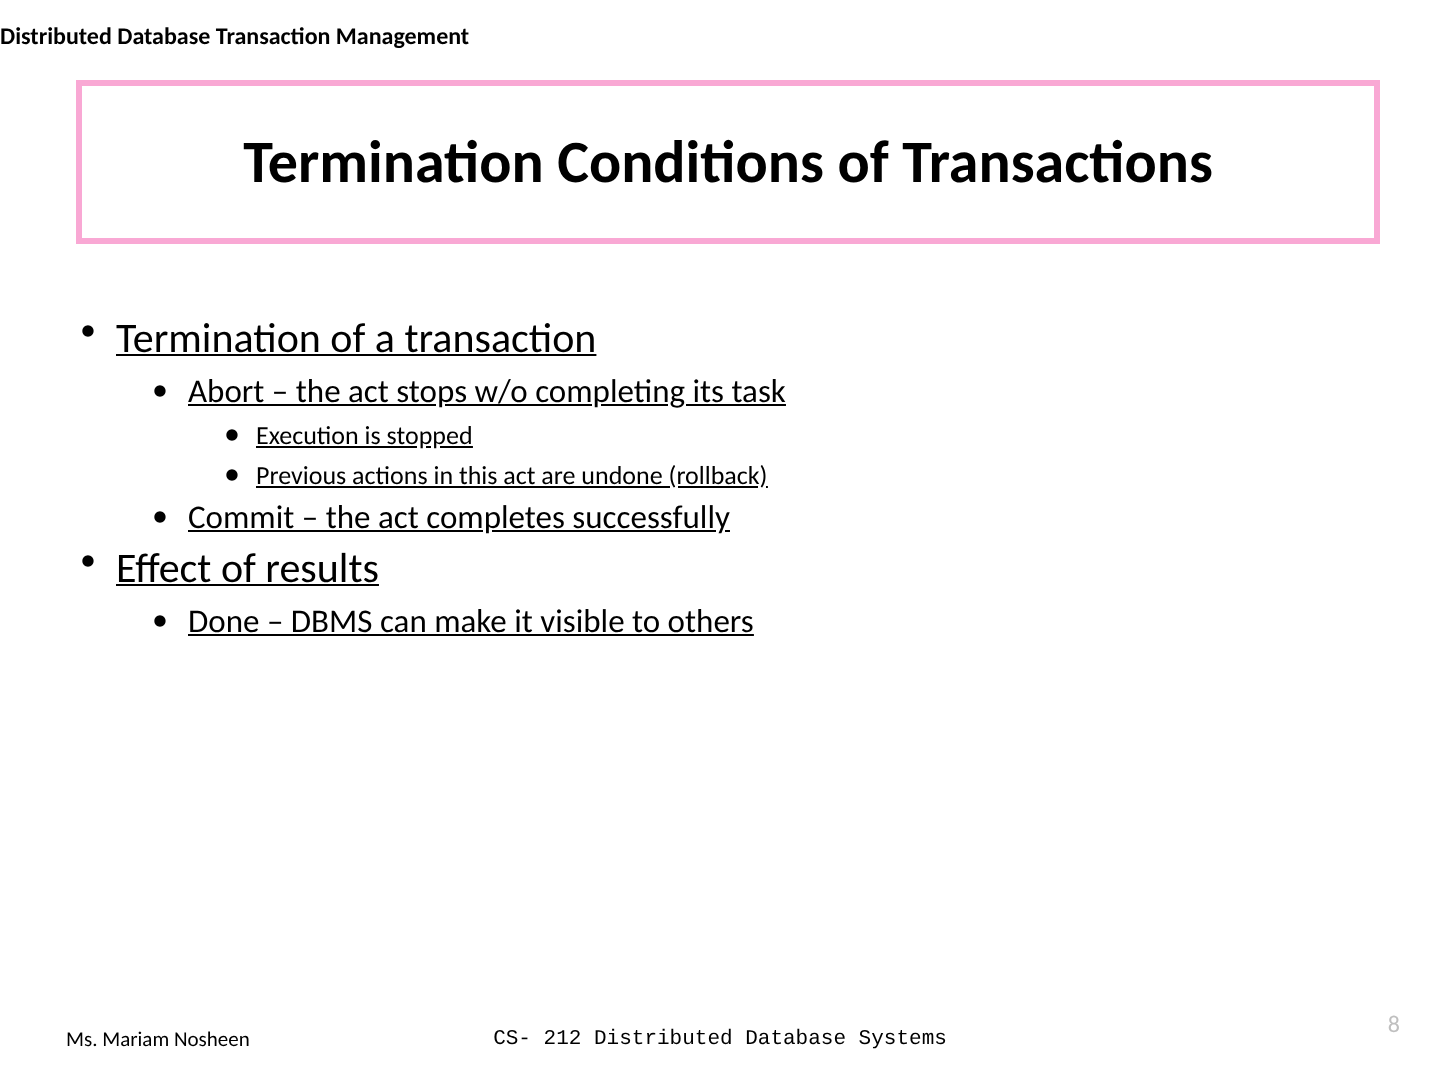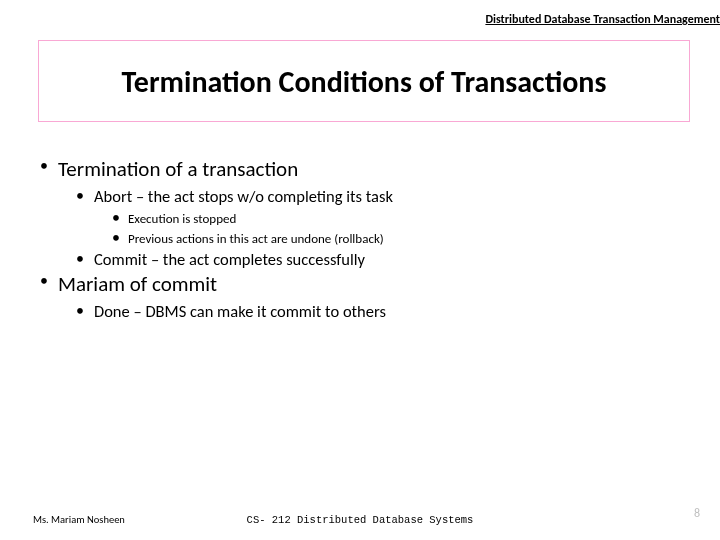--- a/index.html
+++ b/index.html
@@ -1,22 +1,22 @@
 <!DOCTYPE html>
 <html><head>
 <meta charset="utf-8">
 <style>
   * { margin: 0; padding: 0; box-sizing: border-box; }
   html, body { width: 720px; height: 540px; font-family: Calibri, Arial, sans-serif; background: #fff; color: #000; }
   .slide { position: relative; width: 720px; height: 540px; }
-  .header-label { position: absolute; top: 12px; left: 0; right: 0; text-align: right; font-size: 12px; font-weight: 700; text-decoration: underline; }
-  .title-box { position: absolute; top: 40px; left: 38px; right: 30px; height: 82px; border: 1px solid #f9a8d4; display: flex; align-items: center; justify-content: center; }
+  .header-label { position: absolute; top: 12px; left: 0; right: 0; text-align: left; font-size: 12px; font-weight: 700; }
+  .title-box { position: absolute; top: 40px; left: 38px; right: 30px; height: 82px; border: 3px solid #f9a8d4; display: flex; align-items: center; justify-content: center; }
   .title-box h1 { font-size: 30px; font-weight: 700; text-align: center; }
   .content { position: absolute; top: 156px; left: 40px; right: 30px; }
-  ul { list-style: none; }
+  ul { list-style: none; text-decoration: underline; }
   .lvl1 > li { padding-left: 18px; position: relative; margin-bottom: 2px; }
   .lvl1 > li::before { content: "•"; position: absolute; left: 0; top: 0; }
   .lvl1 > li > .txt { font-size: 21px; }
   .lvl2 { margin-top: 4px; }
   .lvl2 > li { padding-left: 18px; position: relative; margin-left: 18px; margin-bottom: 2px; }
   .lvl2 > li::before { content: "•"; position: absolute; left: 0; top: 0; }
   .lvl2 > li > .txt { font-size: 16.5px; }
   .lvl3 { margin-top: 2px; }
   .lvl3 > li { padding-left: 16px; position: relative; margin-left: 18px; margin-bottom: 1px; }
   .lvl3 > li::before { content: "•"; position: absolute; left: 0; top: 0; }
@@ -52,24 +52,24 @@
                 <span class="txt">Previous actions in this act are undone (rollback)</span>
               </li>
             </ul>
           </li>
           <li>
             <span class="txt">Commit – the act completes successfully</span>
           </li>
         </ul>
       </li>
       <li>
-        <span class="txt">Mariam of commit</span>
+        <span class="txt">Effect of results</span>
         <ul class="lvl2">
           <li>
-            <span class="txt">Done – DBMS can make it commit to others</span>
+            <span class="txt">Done – DBMS can make it visible to others</span>
           </li>
         </ul>
       </li>
     </ul>
   </div>
 
   <div class="footer">
     <div class="footer-left">Ms. Mariam Nosheen</div>
     <div class="footer-center">CS- 212 Distributed Database Systems</div>
     <div class="footer-right">8</div>

